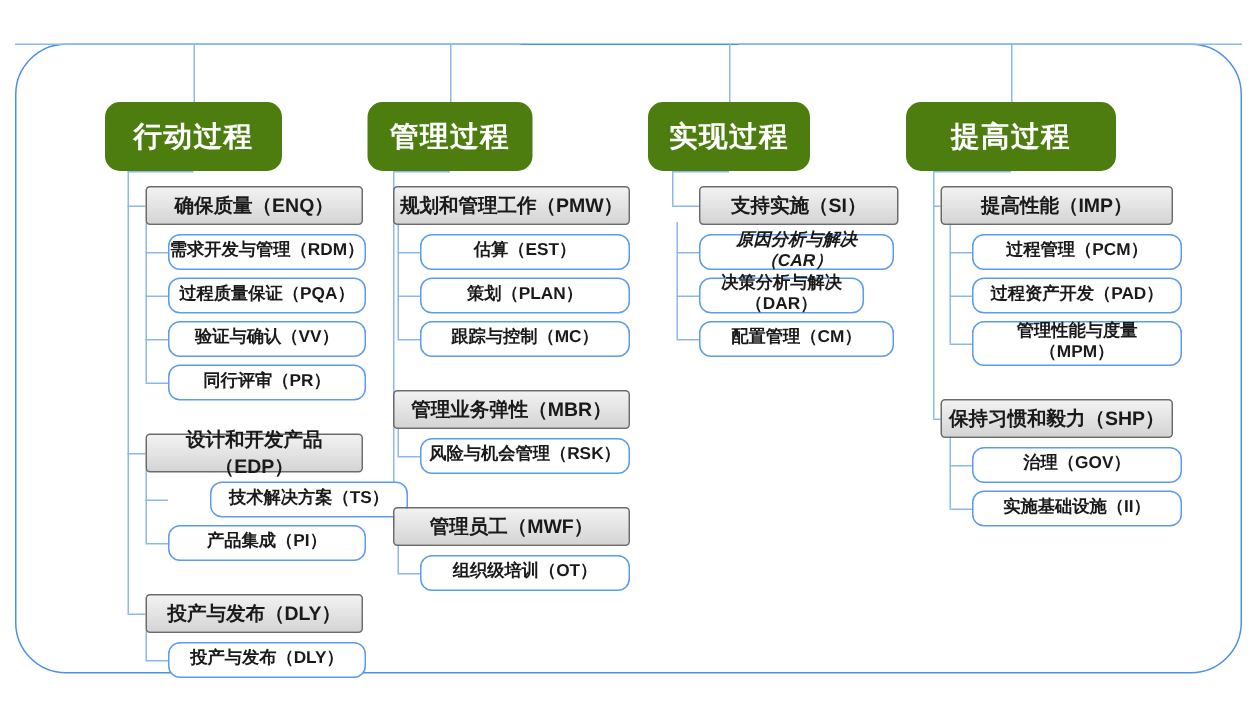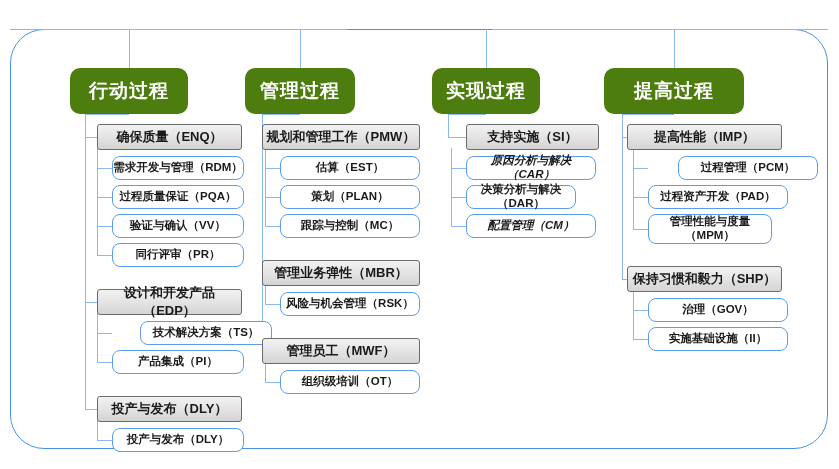--- a/index.html
+++ b/index.html
@@ -150,34 +150,34 @@
       <div class="ln v" style="left: 262px; top: 114px; height: 237px;"></div>
       <div class="ln h" style="left: 262px; top: 114px; width: 38px;"></div>
       <div class="col-head" style="left: 432px; top: 68px; width: 108px;">实现过程</div>
       <div class="ln v" style="left: 486px; top: 29px; height: 39px;"></div>
       <div class="grp" style="left: 466px; top: 124px; width: 133px; height: 26px;">支持实施（SI）</div>
       <div class="ln h" style="left: 448px; top: 137px; width: 18px;"></div>
       <div class="leaf" style="left: 466px; top: 156px; width: 130px; height: 24px; font-style: italic;">原因分析与解决（CAR）</div>
       <div class="ln h" style="left: 451px; top: 168px; width: 15px;"></div>
       <div class="leaf" style="left: 466px; top: 185px; width: 110px; height: 24px;">决策分析与解决（DAR）</div>
       <div class="ln h" style="left: 451px; top: 197px; width: 15px;"></div>
-      <div class="leaf" style="left: 466px; top: 214px; width: 130px; height: 24px; font-style: italic;">配置管理（CM）</div>
+      <div class="leaf" style="left: 466px; top: 214px; width: 130px; height: 24px;">配置管理（CM）</div>
       <div class="ln h" style="left: 451px; top: 226px; width: 15px;"></div>
       <div class="ln v" style="left: 451px; top: 148px; height: 78px;"></div>
       <div class="ln v" style="left: 448px; top: 114px; height: 23px;"></div>
       <div class="ln h" style="left: 448px; top: 114px; width: 38px;"></div>
       <div class="col-head" style="left: 604px; top: 68px; width: 140px;">提高过程</div>
       <div class="ln v" style="left: 674px; top: 29px; height: 39px;"></div>
       <div class="grp" style="left: 627px; top: 124px; width: 155px; height: 26px;">提高性能（IMP）</div>
       <div class="ln h" style="left: 622px; top: 137px; width: 5px;"></div>
-      <div class="leaf" style="left: 648px; top: 156px; width: 140px; height: 24px; margin-left: 30px;">过程管理（PCM）</div>
+      <div class="leaf" style="left: 648px; top: 156px; width: 140px; height: 24px;">过程管理（PCM）</div>
       <div class="ln h" style="left: 633px; top: 168px; width: 15px;"></div>
       <div class="leaf" style="left: 648px; top: 185px; width: 140px; height: 24px;">过程资产开发（PAD）</div>
       <div class="ln h" style="left: 633px; top: 197px; width: 15px;"></div>
-      <div class="leaf" style="left: 648px; top: 214px; width: 124px; height: 30px;">管理性能与度量<br>（MPM）</div>
+      <div class="leaf" style="left: 648px; top: 214px; width: 140px; height: 30px;">管理性能与度量<br>（MPM）</div>
       <div class="ln h" style="left: 633px; top: 229px; width: 15px;"></div>
       <div class="ln v" style="left: 633px; top: 148px; height: 81px;"></div>
       <div class="grp" style="left: 627px; top: 266px; width: 155px; height: 26px;">保持习惯和毅力（SHP）</div>
       <div class="ln h" style="left: 622px; top: 279px; width: 5px;"></div>
       <div class="leaf" style="left: 648px; top: 298px; width: 140px; height: 24px;">治理（GOV）</div>
       <div class="ln h" style="left: 633px; top: 310px; width: 15px;"></div>
       <div class="leaf" style="left: 648px; top: 327px; width: 140px; height: 24px;">实施基础设施（II）</div>
       <div class="ln h" style="left: 633px; top: 339px; width: 15px;"></div>
       <div class="ln v" style="left: 633px; top: 290px; height: 49px;"></div>
       <div class="ln v" style="left: 622px; top: 114px; height: 165px;"></div>

